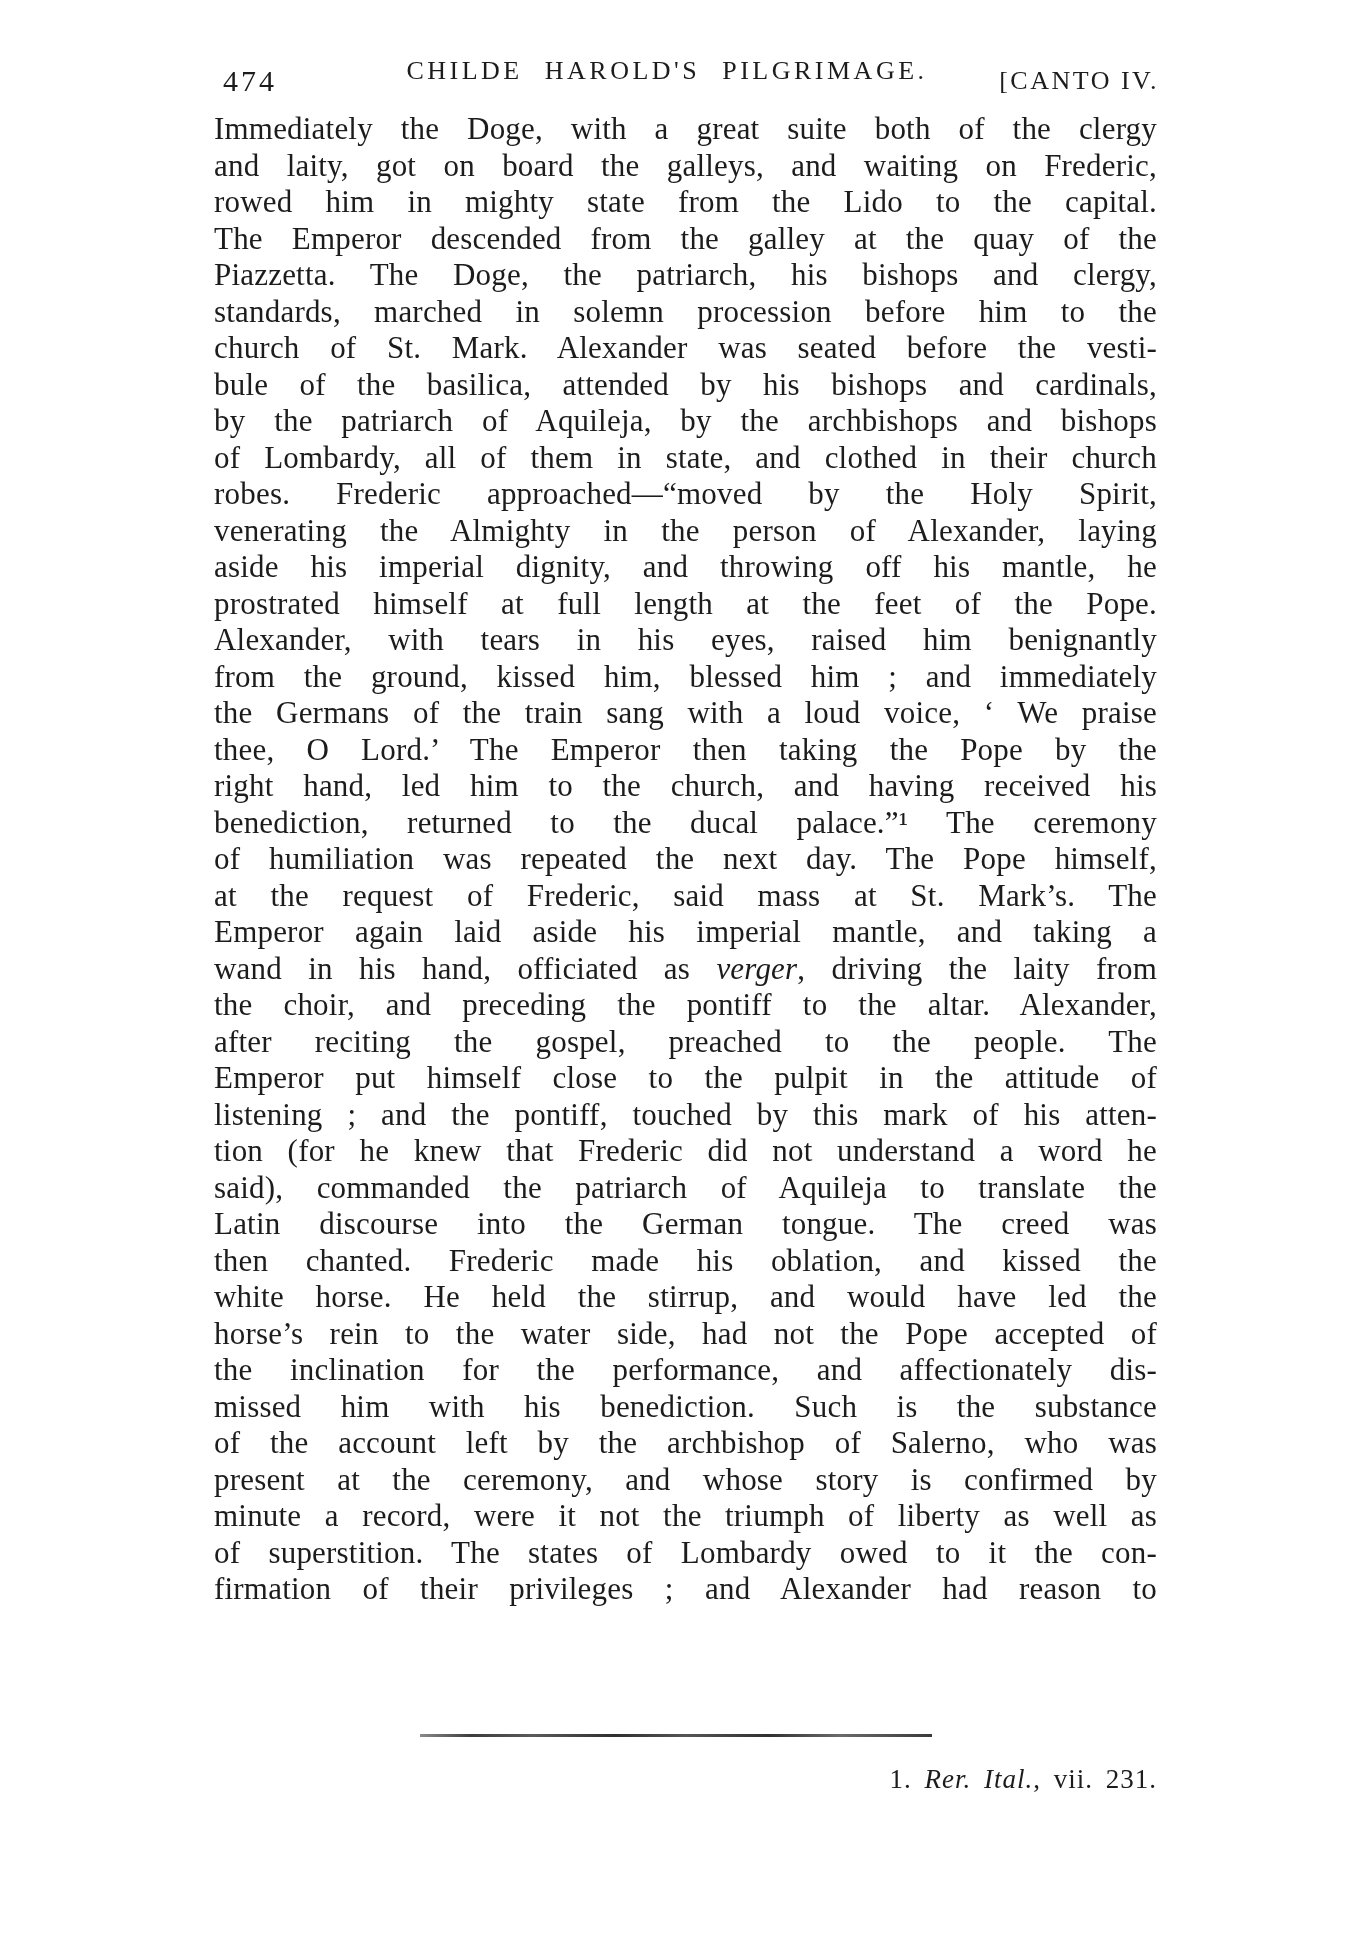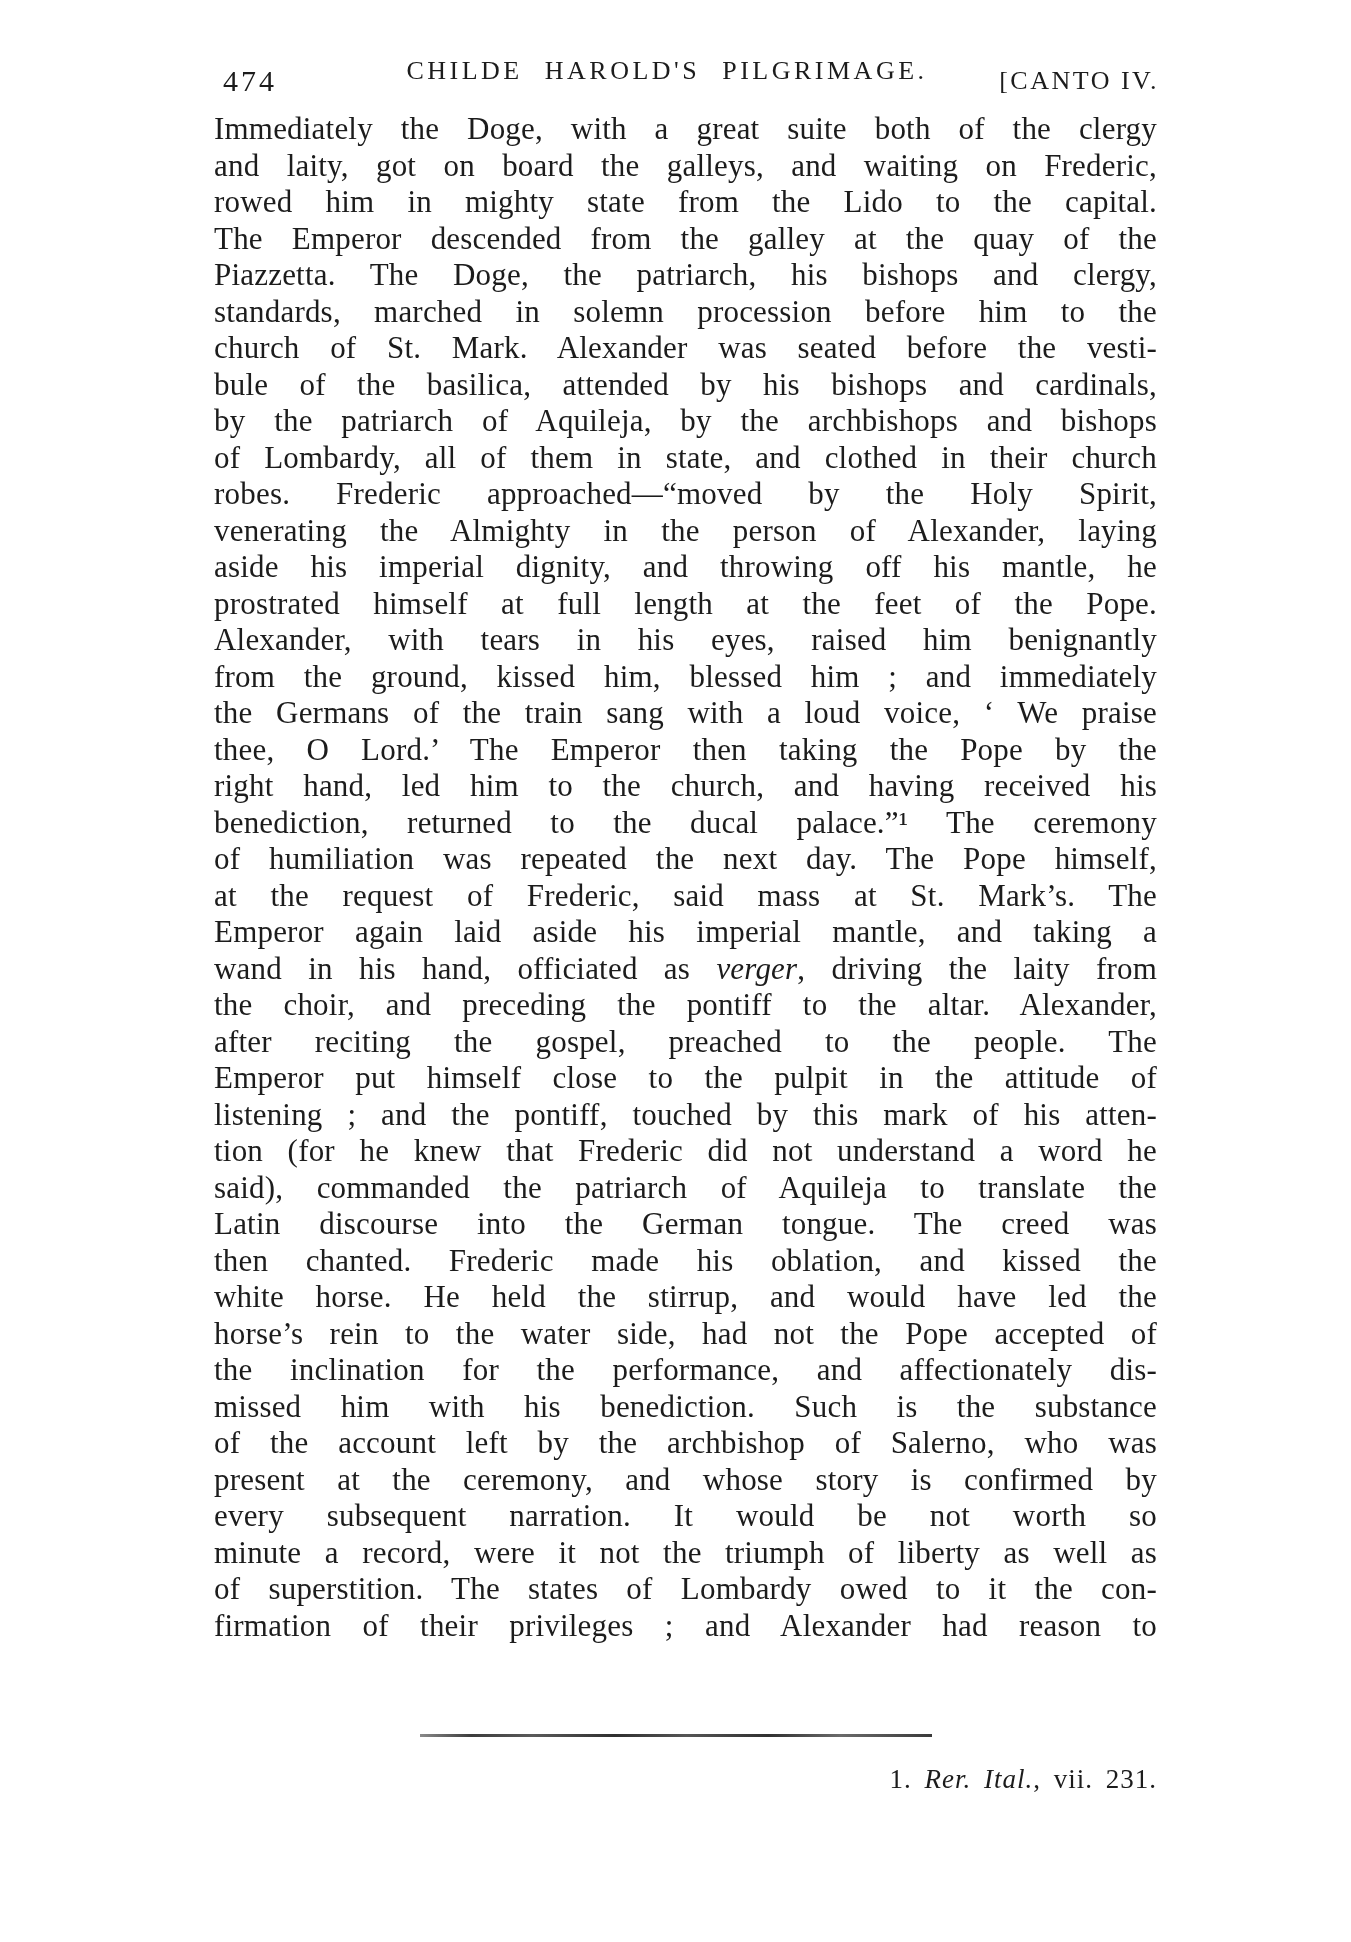--- a/index.html
+++ b/index.html
@@ -97,21 +97,20 @@
       <div class="line"><span>tion (for he knew that Frederic did not understand a word he</span></div>
       <div class="line"><span>said), commanded the patriarch of Aquileja to translate the</span></div>
       <div class="line"><span>Latin discourse into the German tongue. The creed was</span></div>
       <div class="line"><span>then chanted. Frederic made his oblation, and kissed the</span></div>
       <div class="line"><span>white horse. He held the stirrup, and would have led the</span></div>
       <div class="line"><span>horse’s rein to the water side, had not the Pope accepted of</span></div>
       <div class="line"><span>the inclination for the performance, and affectionately dis-</span></div>
       <div class="line"><span>missed him with his benediction. Such is the substance</span></div>
       <div class="line"><span>of the account left by the archbishop of Salerno, who was</span></div>
       <div class="line"><span>present at the ceremony, and whose story is confirmed by</span></div>
-      <div class="line"><span>every subsequent narration. It would be not worth so</span></div>
       <div class="line"><span>minute a record, were it not the triumph of liberty as well as</span></div>
       <div class="line"><span>of superstition. The states of Lombardy owed to it the con-</span></div>
       <div class="line"><span>firmation of their privileges ; and Alexander had reason to</span></div>
     </div>
 
   <div class="footnote-rule"></div>
 
   <div class="footnote"><span>1. </span><span class="italic">Rer. Ital.</span><span>, vii. 231.</span></div>
 
 </div>

